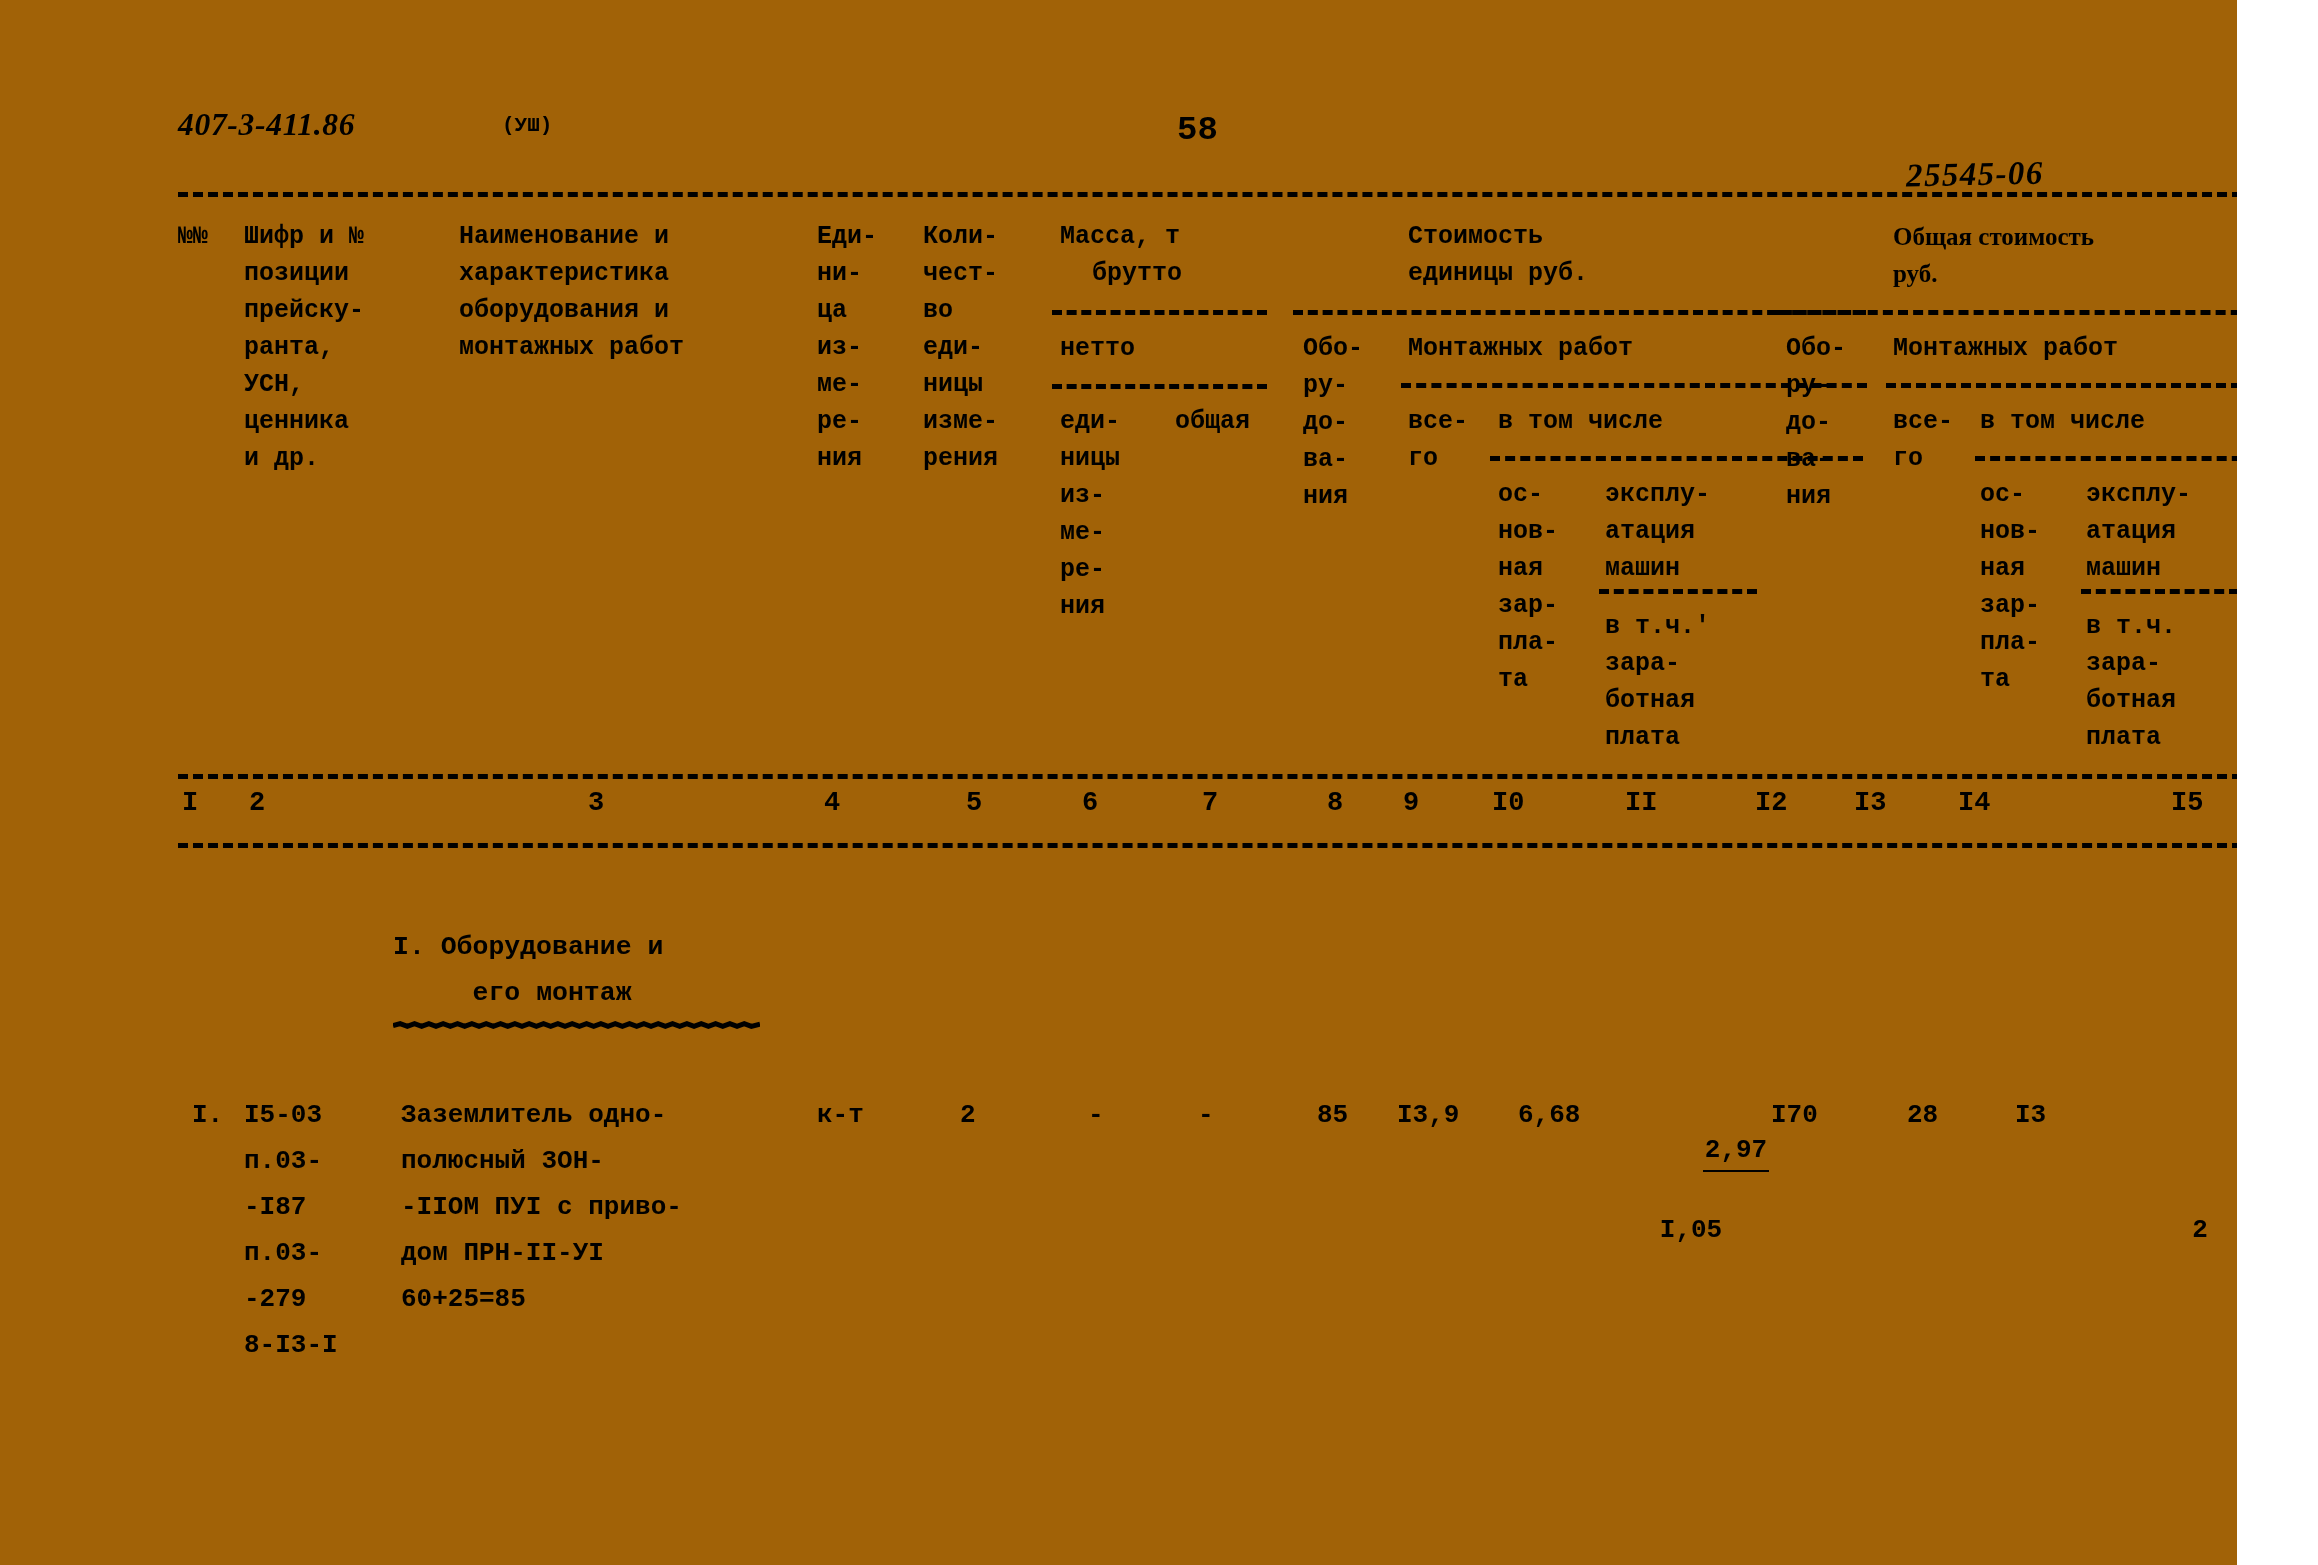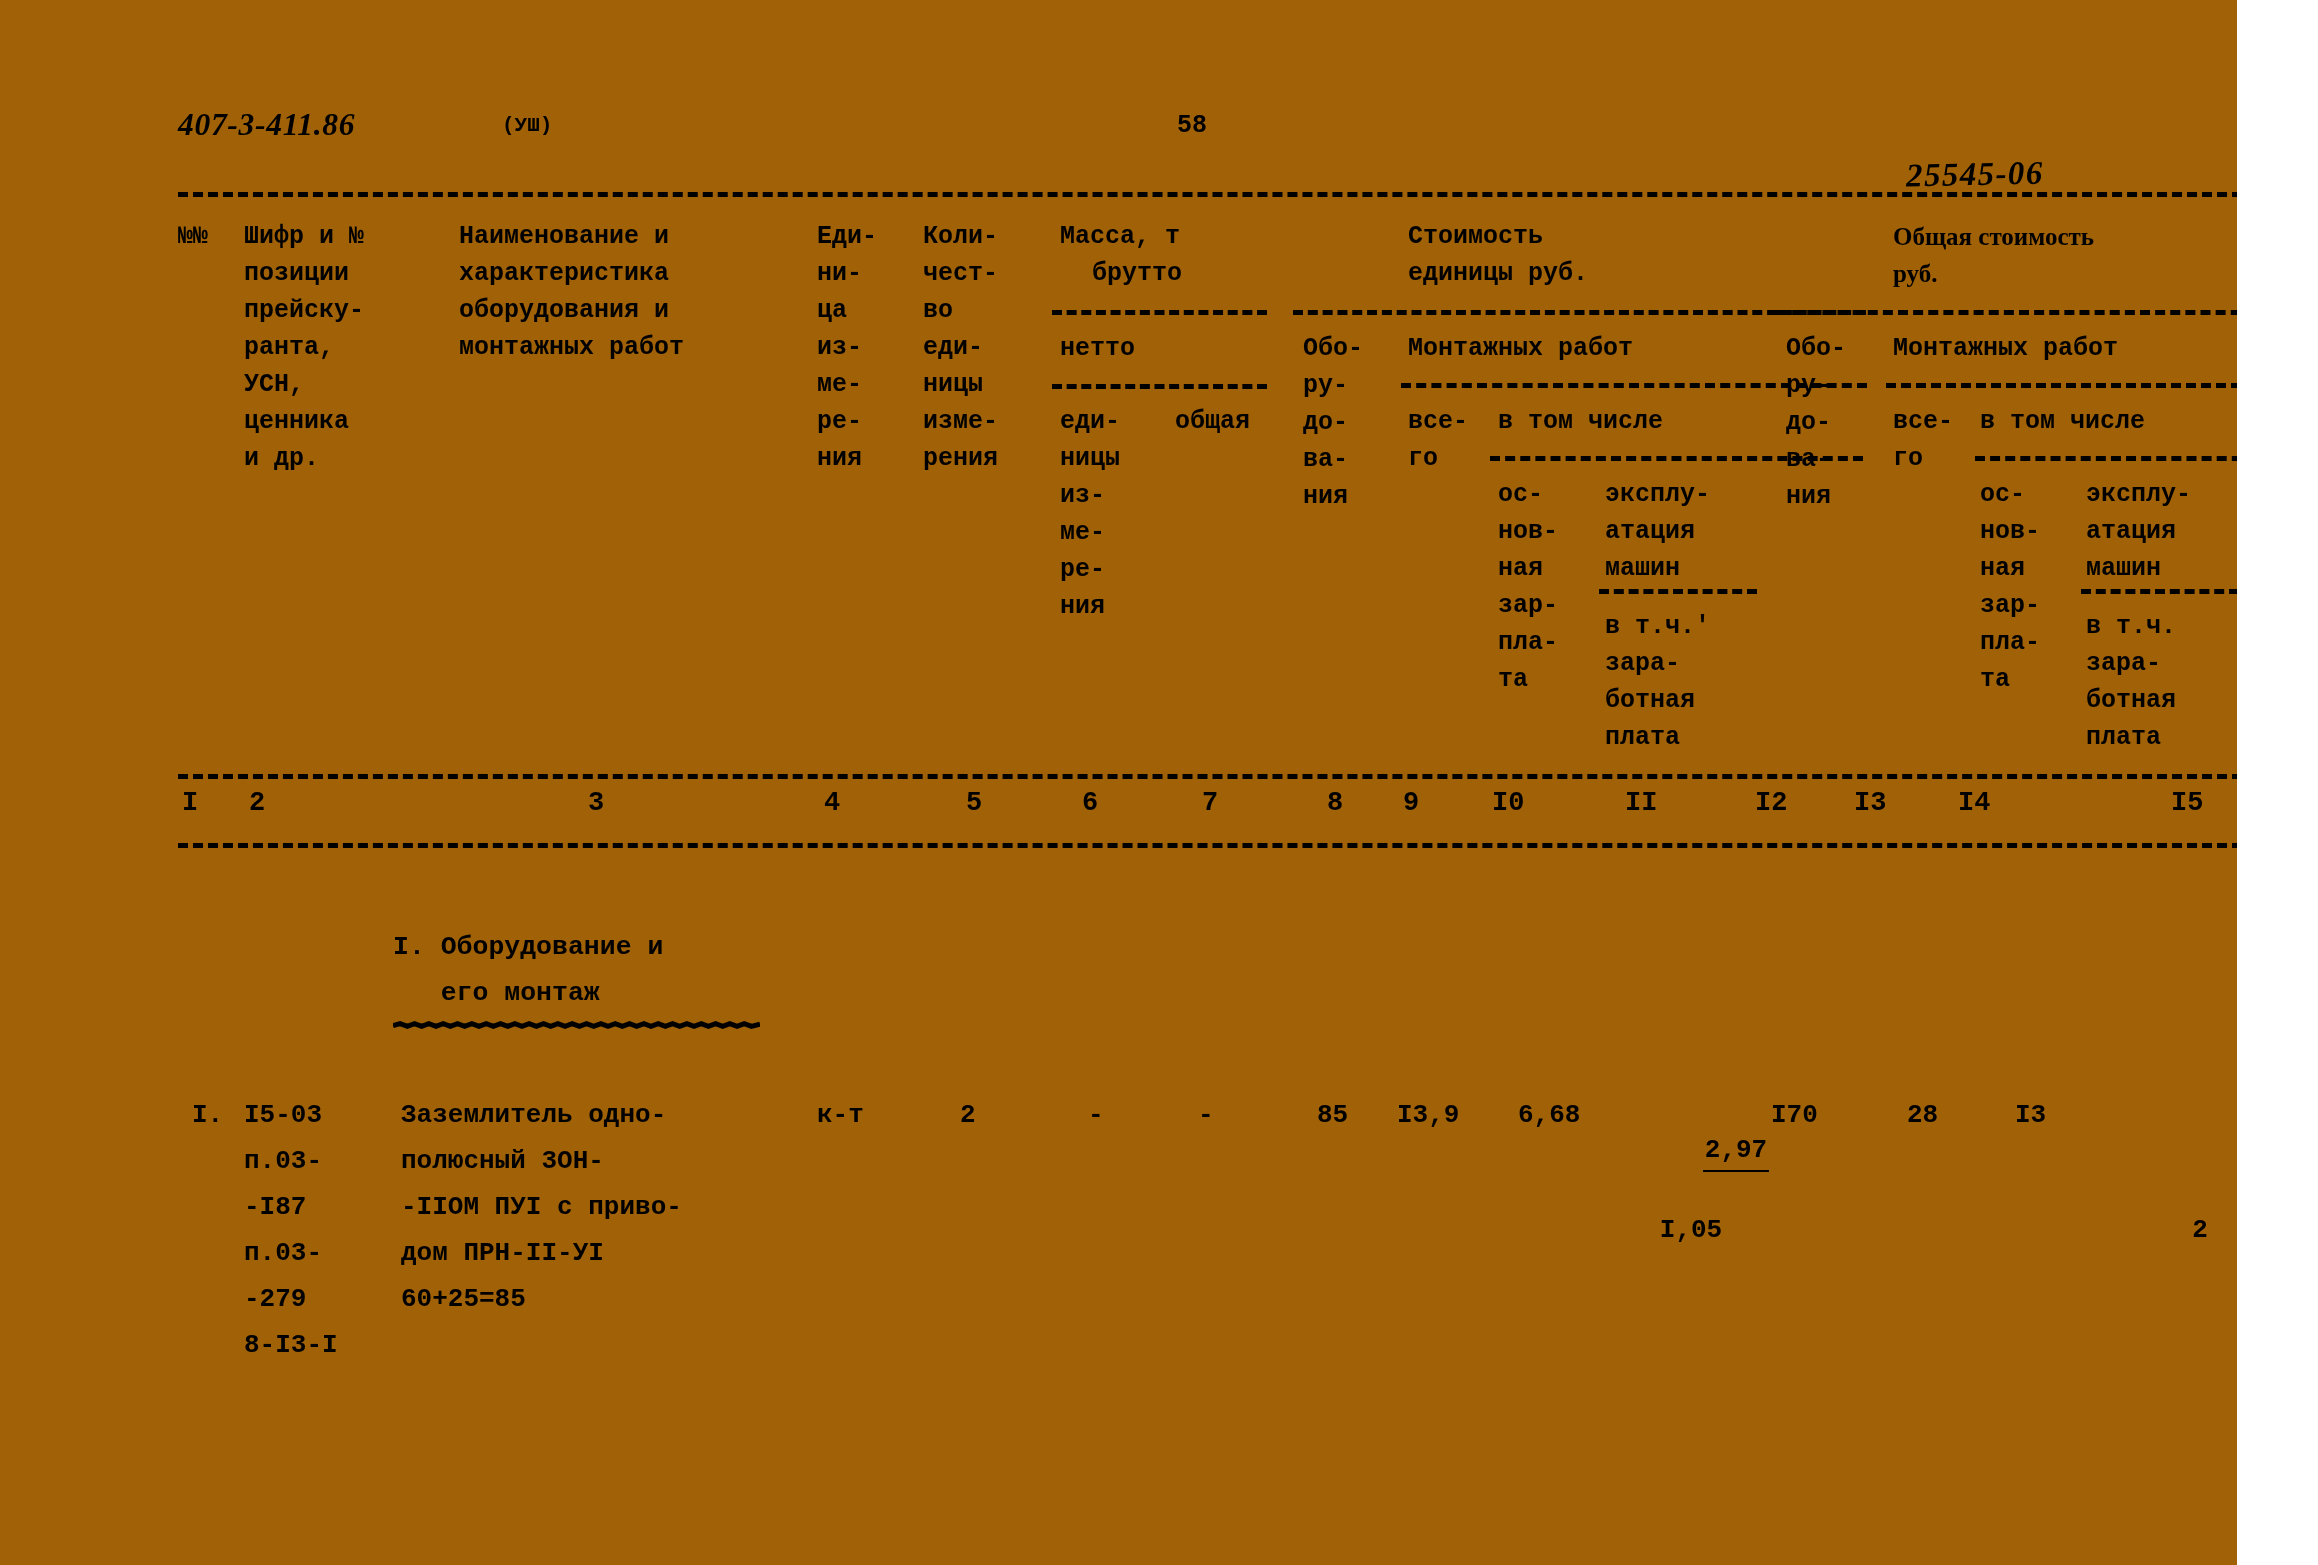--- a/index.html
+++ b/index.html
@@ -36,21 +36,21 @@
     font-style: italic;
     letter-spacing: 0.7px;
   }
   .doc-volume {
     left: 502px; top: 115px;
     font-size: 21px;
     font-weight: bold;
   }
   .page-num {
     left: 1177px; top: 113px;
-    font-size: 25px;
+    font-size: 34px;
     font-weight: bold;
   }
   .archive-num {
     left: 1906px; top: 156px;
     font-size: 33px;
     font-family: "Liberation Serif", "DejaVu Serif", serif;
     font-style: italic;
     font-weight: bold;
     letter-spacing: 1.4px;
     transform: rotate(-1.2deg);
@@ -74,20 +74,21 @@
     font-size: 27px;
     font-weight: bold;
   }
 
   
   .sect {
     font-size: 26.5px;
     line-height: 46px;
     font-weight: bold;
     white-space: pre;
+    text-align: center;
   }
   .squiggle {
     height: 10px;
     overflow: hidden;
   }
   .squiggle svg { display: block; }
 
   
   .body-txt {
     font-size: 26px;

